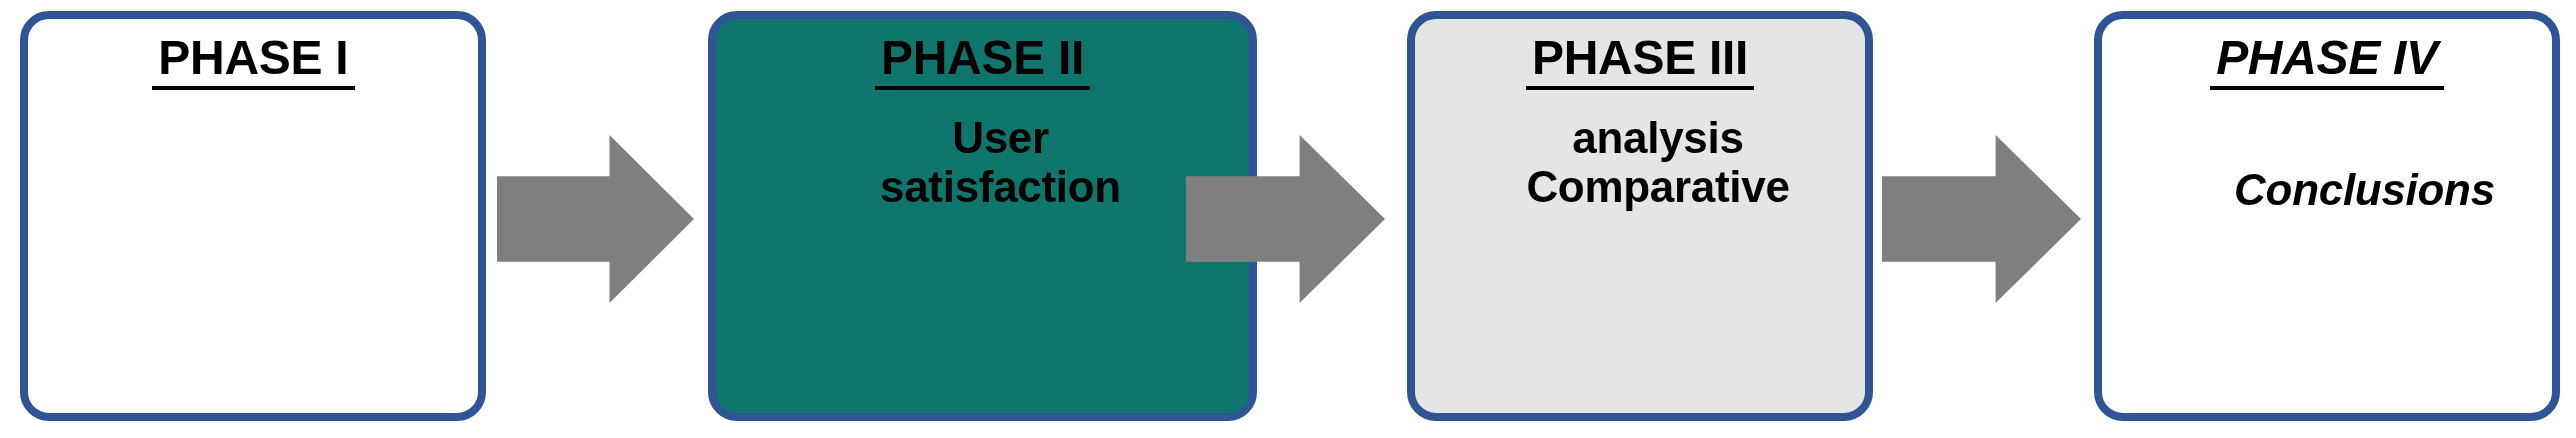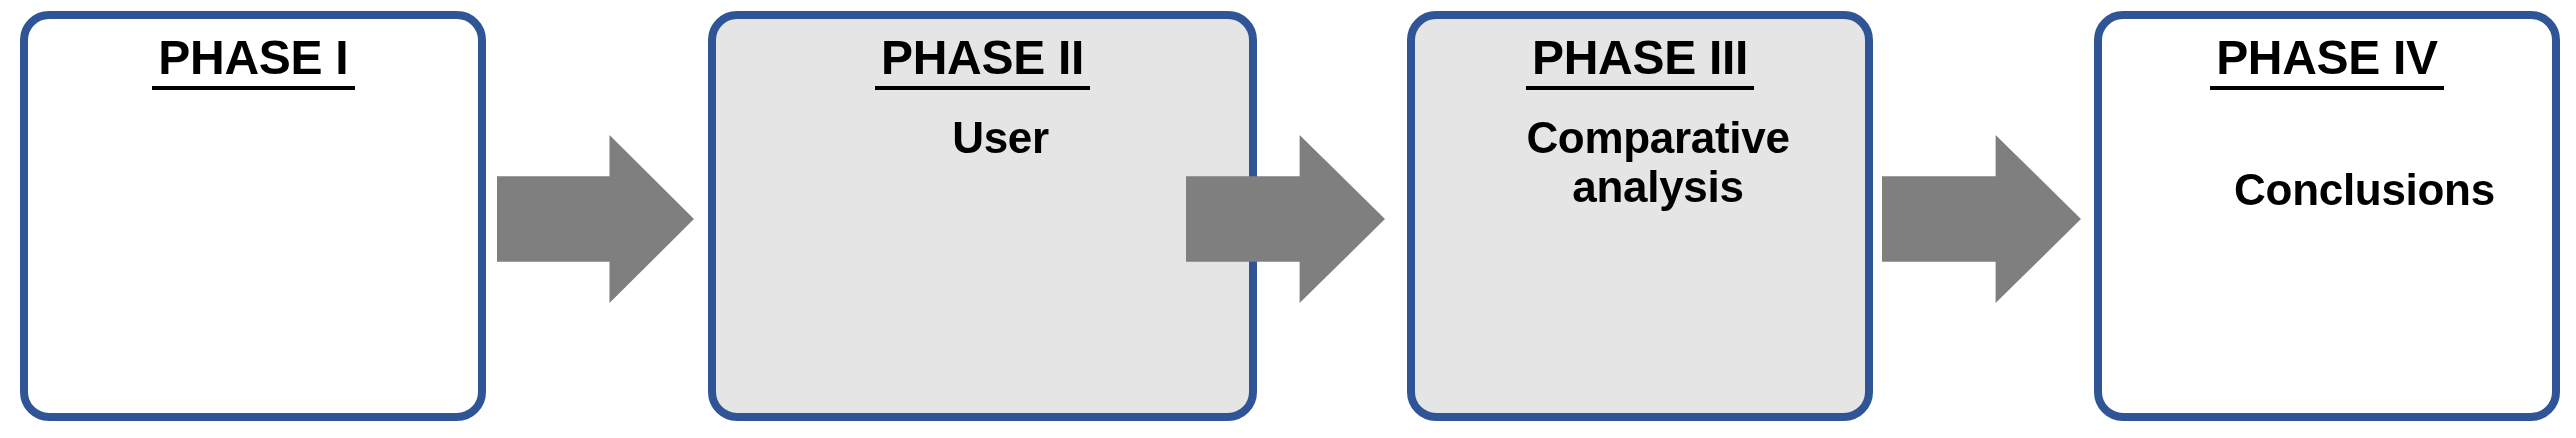--- a/index.html
+++ b/index.html
@@ -83,48 +83,49 @@
     <div class="phase-body">
     </div>
   </div>
 
   <div class="flow-arrow" id="arrow-0" style="left: 497px; width: 197px;">
     <svg viewBox="0 0 310 264" preserveAspectRatio="none" aria-hidden="true">
       <polygon points="0,65 177,65 177,0 310,132 177,264 177,199 0,199" fill="#7F7F7F"></polygon>
     </svg>
   </div>
 
-  <div class="phase-box narrow-text" id="box-1" style="left: 708px; width: 549px; border-color: rgb(47, 85, 151); background: #e5e5e5;">
+  <div class="phase-box narrow-text" id="box-1" style="left: 708px; width: 549px; border-color: rgb(47, 85, 151); background: #0f766e;">
     <div class="phase-title">PHASE II</div>
     <div class="phase-body">
       <span class="line">User</span>
+      <span class="line">satisfaction</span>
     </div>
   </div>
 
   <div class="flow-arrow" id="arrow-1" style="left: 1186px; width: 199px;">
     <svg viewBox="0 0 310 264" preserveAspectRatio="none" aria-hidden="true">
       <polygon points="0,65 177,65 177,0 310,132 177,264 177,199 0,199" fill="#7F7F7F"></polygon>
     </svg>
   </div>
 
   <div class="phase-box narrow-text" id="box-2" style="left: 1407px; width: 466px; border-color: rgb(47, 85, 151); background: #e5e5e5;">
     <div class="phase-title">PHASE III</div>
     <div class="phase-body">
+      <span class="line">analysis</span>
       <span class="line">Comparative</span>
-      <span class="line">analysis</span>
     </div>
   </div>
 
   <div class="flow-arrow" id="arrow-2" style="left: 1882px; width: 199px;">
     <svg viewBox="0 0 310 264" preserveAspectRatio="none" aria-hidden="true">
       <polygon points="0,65 177,65 177,0 310,132 177,264 177,199 0,199" fill="#7F7F7F"></polygon>
     </svg>
   </div>
 
-  <div class="phase-box narrow-text" id="box-3" style="left: 2094px; width: 466px; border-color: rgb(47, 85, 151); background: rgb(255, 255, 255);">
+  <div class="phase-box narrow-text" id="box-3" style="left: 2094px; width: 466px; border-color: rgb(47, 85, 151); background: rgb(255, 255, 255); font-style: italic;">
     <div class="phase-title">PHASE IV</div>
     <div class="phase-body" style="margin-top:75px;padding-left:44px;">
       <span class="line">Conclusions</span>
     </div>
   </div>
 
 </div>
 
 
 </body></html>

